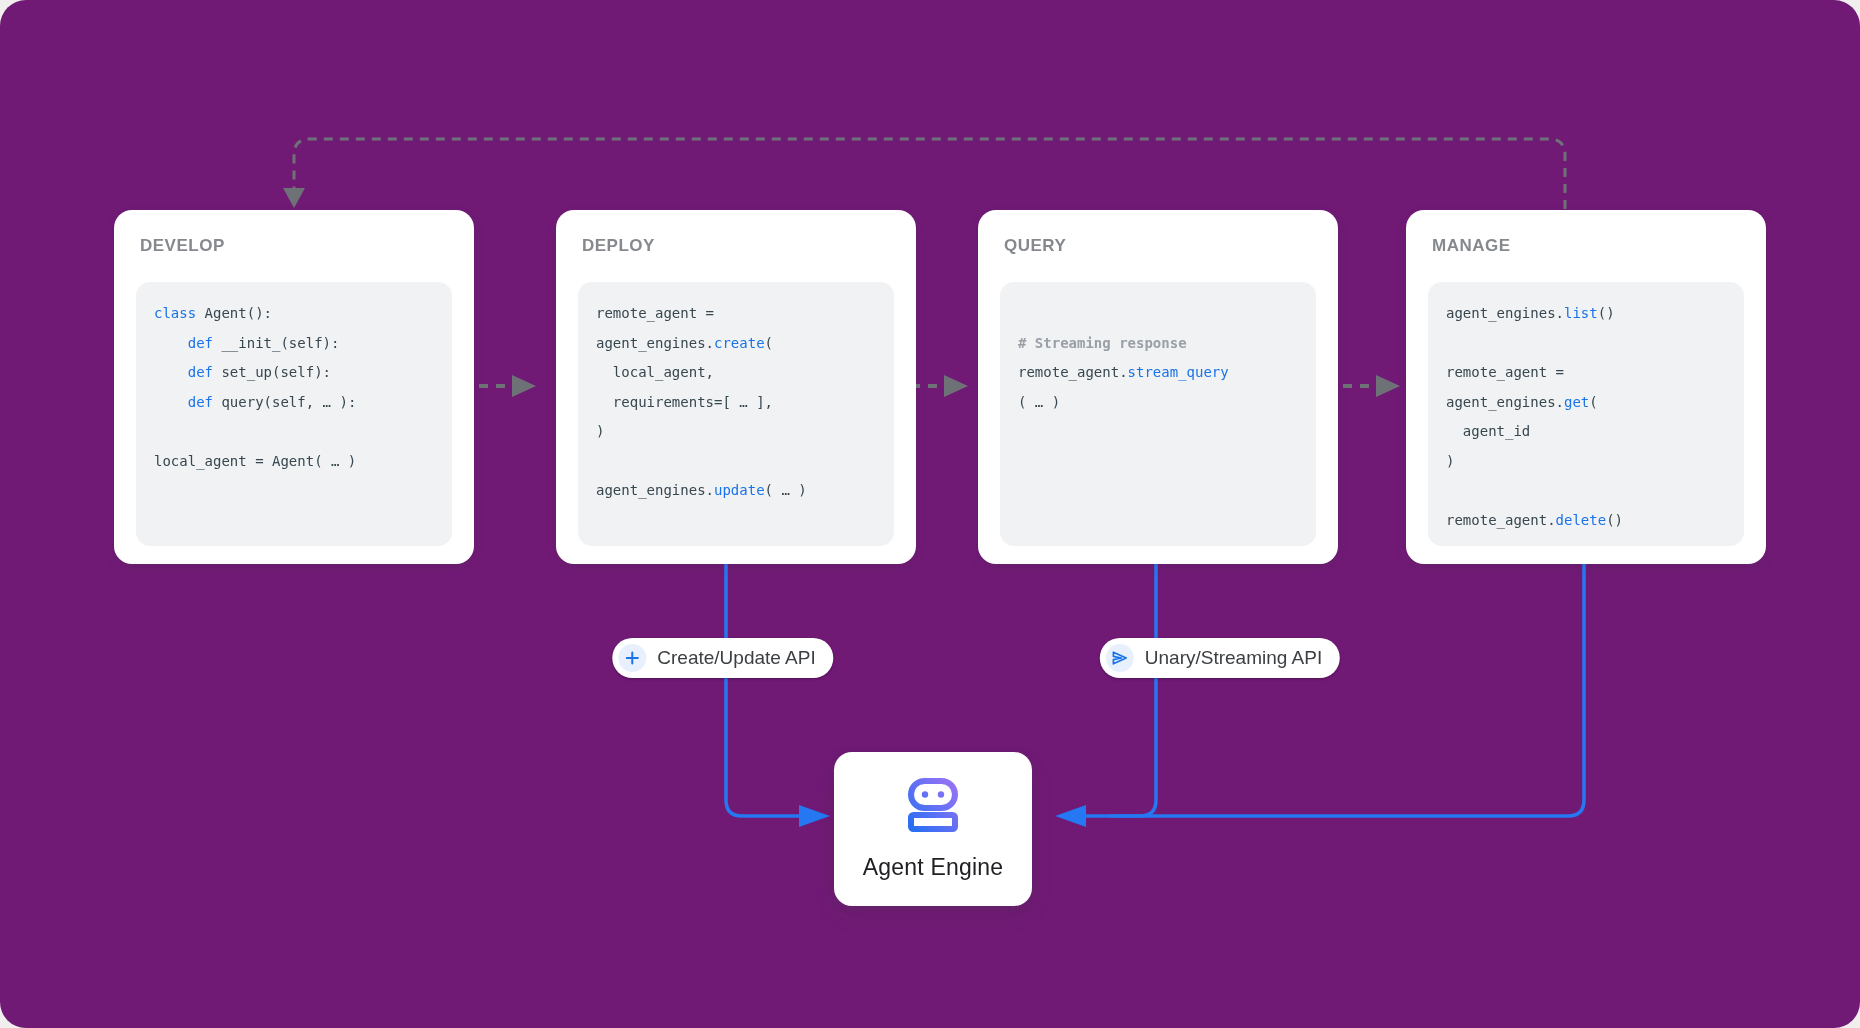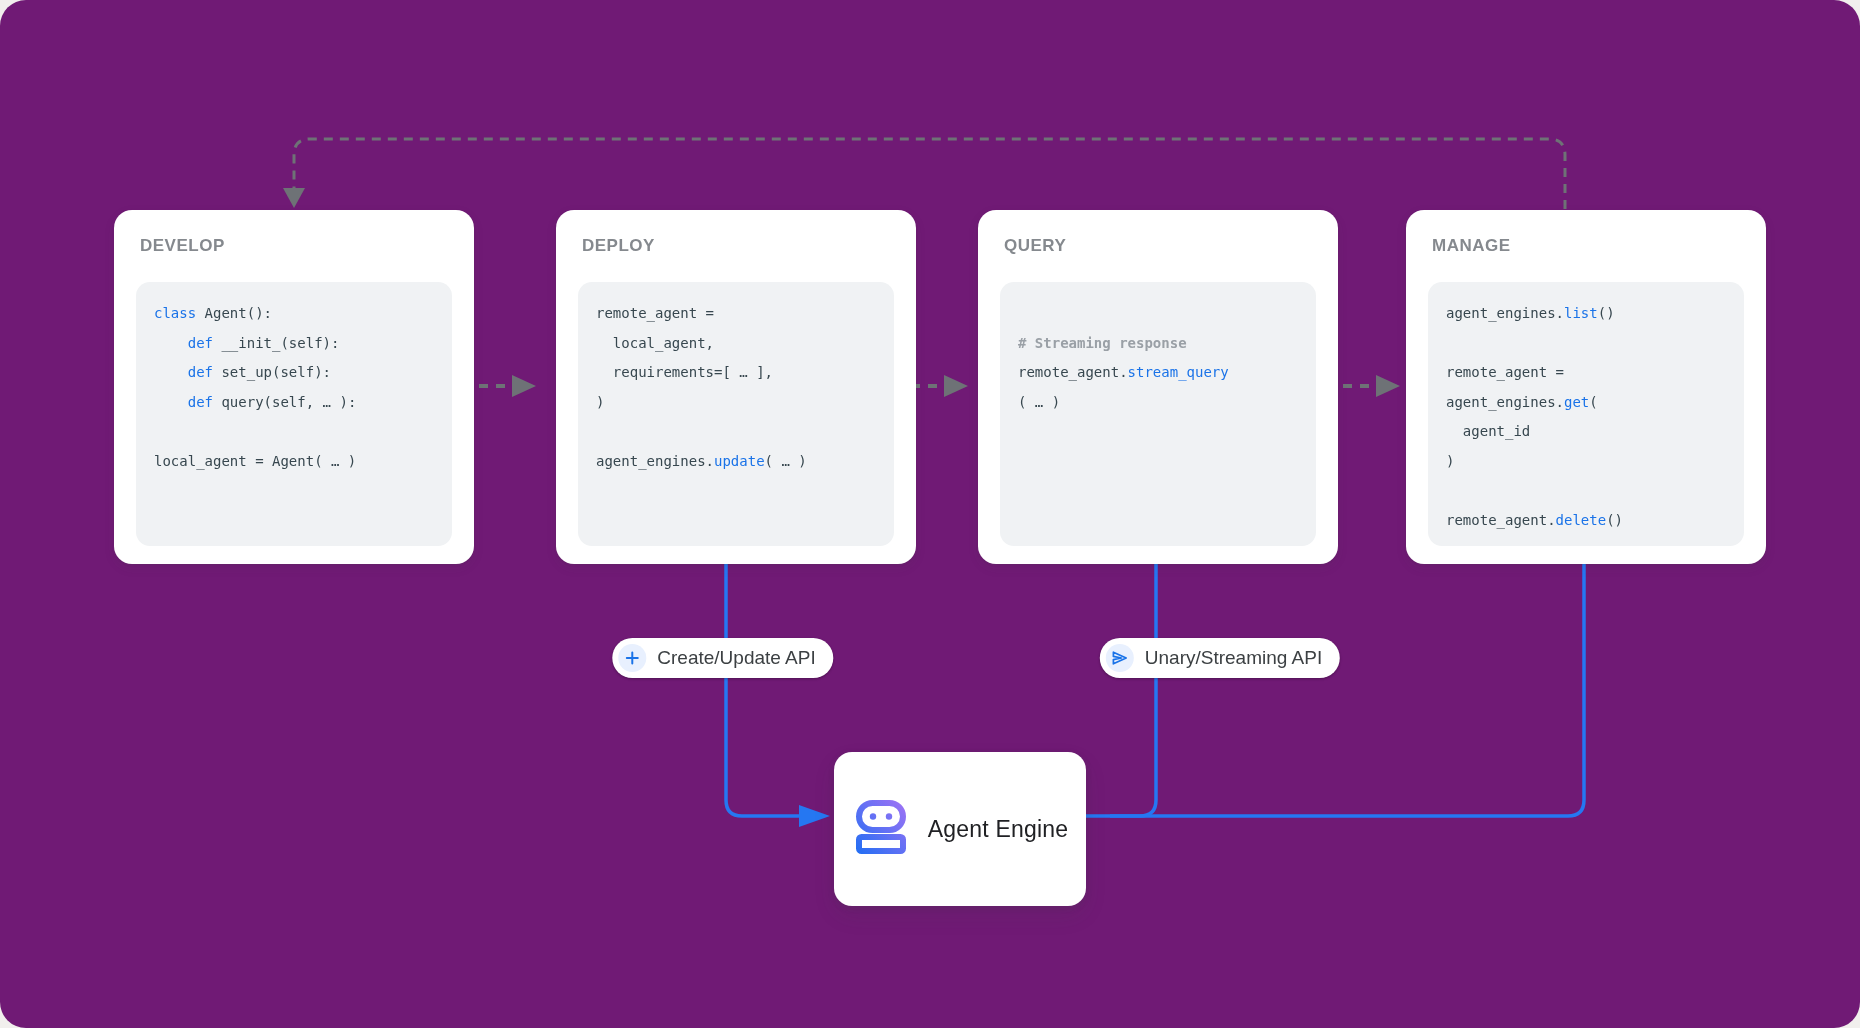--- a/index.html
+++ b/index.html
@@ -32,22 +32,22 @@
     transform:translateX(-50%);
     box-shadow:0 1px 3px rgba(0,0,0,.2),0 1px 2px rgba(0,0,0,.1);
     justify-content:center;
   }
   .pill-icon{
     width:28px;height:28px;border-radius:50%;background:#e8f0fe;flex:0 0 auto;
     display:flex;align-items:center;justify-content:center;
   }
   .pill-label{font-size:19px;color:#3c4043;white-space:nowrap;}
   .engine-card{
-    position:absolute;left:834px;top:752px;width:252px;height:154px;background:#ffffff;
-    border-radius:18px;z-index:2;display:flex;flex-direction:row;align-items:center;
+    position:absolute;left:834px;top:752px;width:198px;height:154px;background:#ffffff;
+    border-radius:18px;z-index:2;display:flex;flex-direction:column;align-items:center;
     justify-content:center;gap:18px;
     box-shadow:0 2px 6px rgba(60,64,67,.18),0 10px 22px rgba(60,64,67,.10);
   }
   .engine-label{font-size:23px;color:#202124;font-weight:500;letter-spacing:.2px;}
 </style>
 </head>
 <body>
 
 <div class="stage">
 
@@ -95,20 +95,21 @@
         <div class="code-line"><span>    </span><span class="tok-kw">def</span><span> query(self, … ):</span></div>
         <div class="code-line">&nbsp;</div>
         <div class="code-line"><span>local_agent = Agent( … )</span></div>
       </div>
   </div>
 
   <div class="card" style="left:556px;">
     <div class="card-title">DEPLOY</div>
     <div class="code-block">
         <div class="code-line"><span>remote_agent =</span></div>
+        <div class="code-line"><span>agent_engines.</span><span class="tok-kw">create</span><span>(</span></div>
         <div class="code-line"><span>  local_agent,</span></div>
         <div class="code-line"><span>  requirements=[ … ],</span></div>
         <div class="code-line"><span>)</span></div>
         <div class="code-line">&nbsp;</div>
         <div class="code-line"><span>agent_engines.</span><span class="tok-kw">update</span><span>( … )</span></div>
       </div>
   </div>
 
   <div class="card" style="left:978px;">
     <div class="card-title">QUERY</div>

